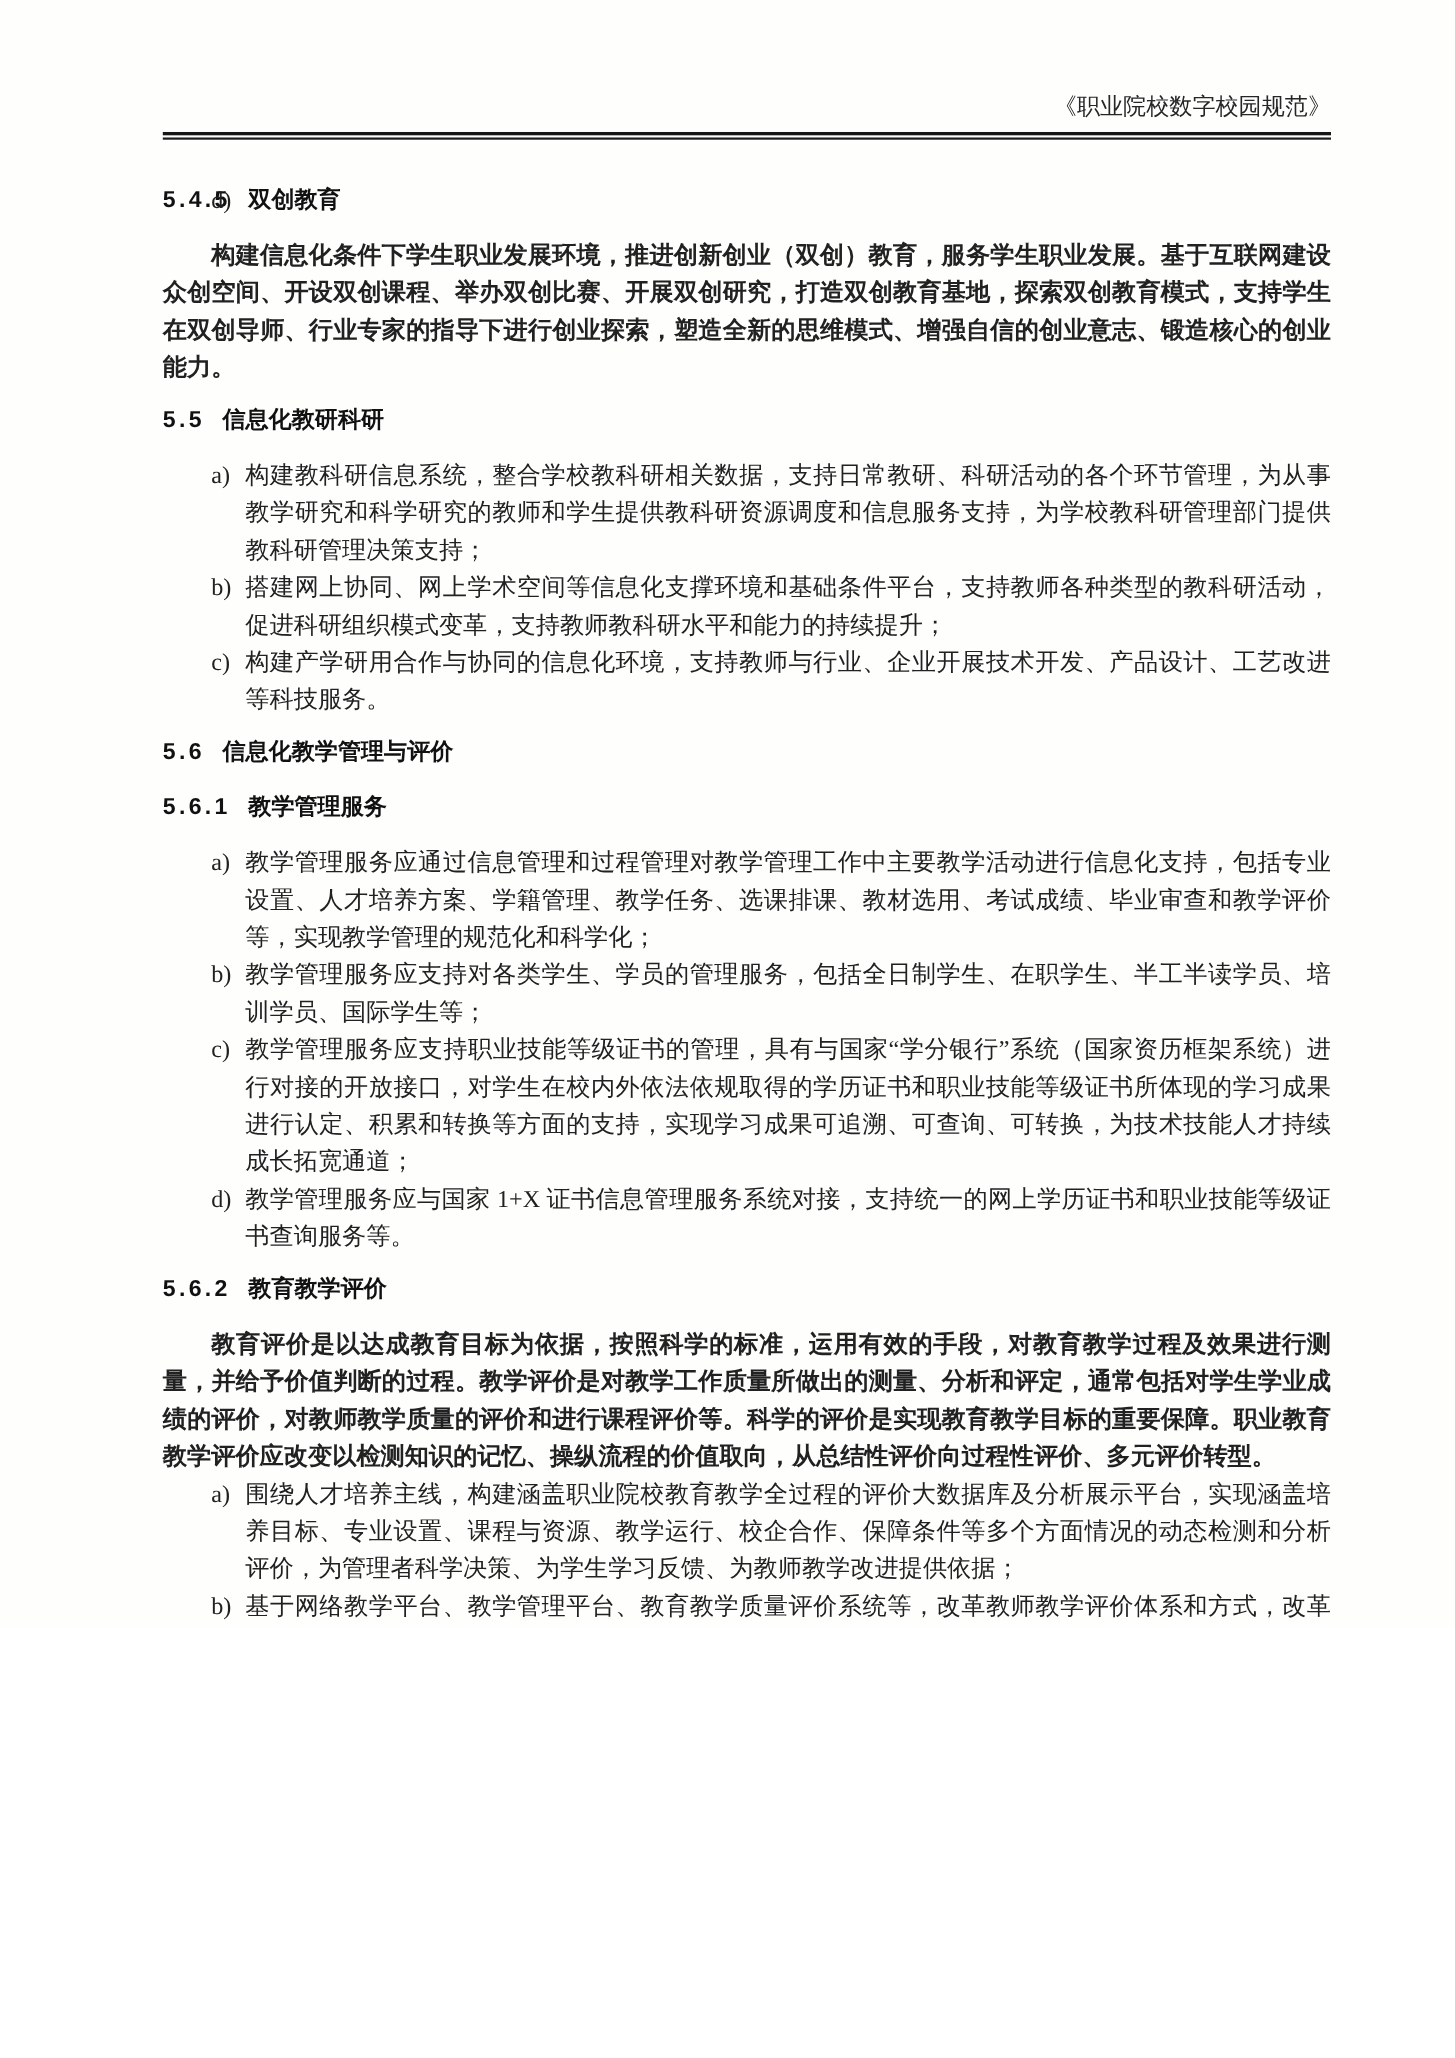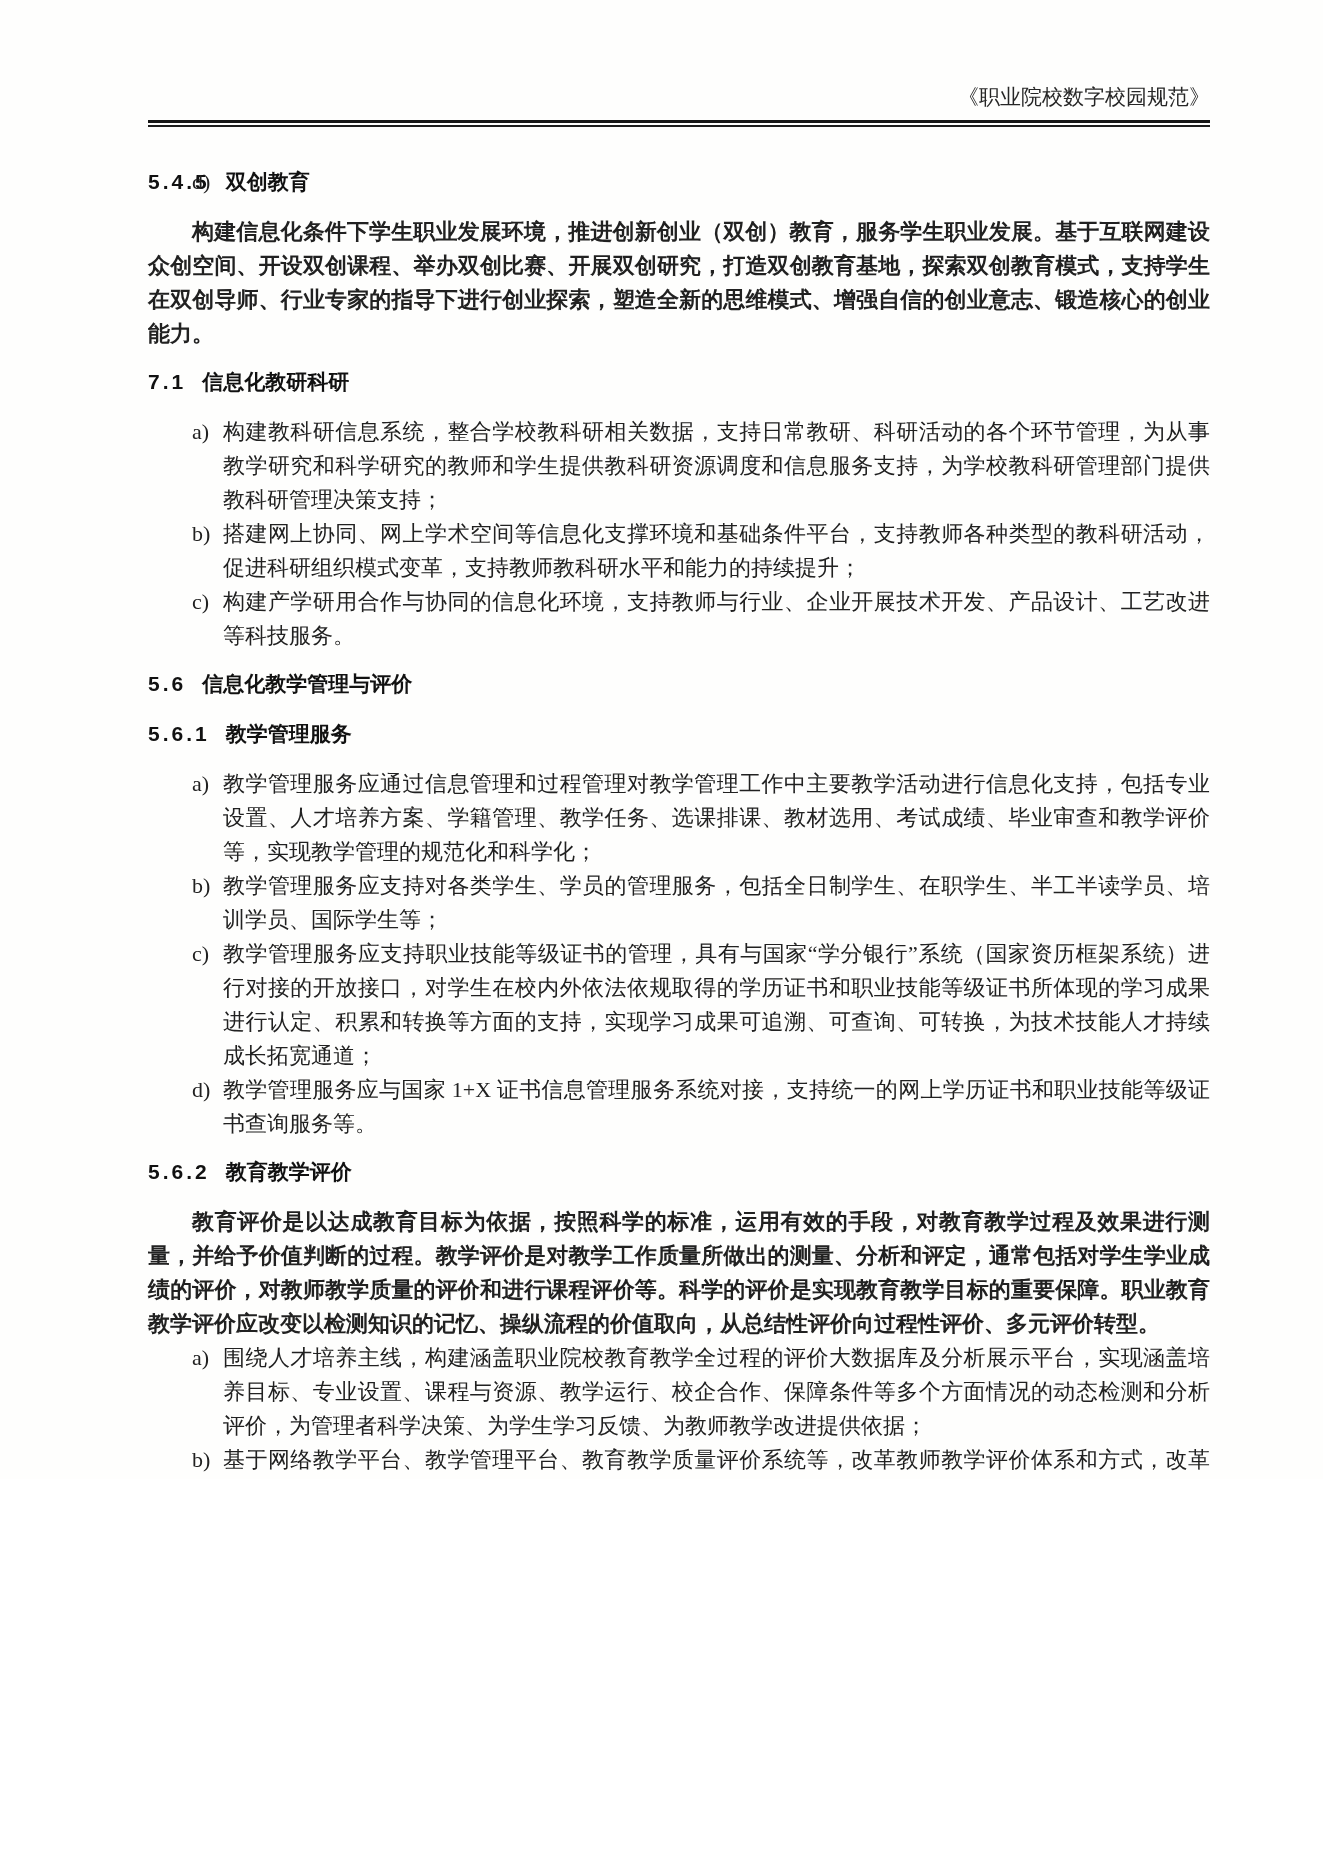--- a/index.html
+++ b/index.html
@@ -94,21 +94,21 @@
 <body>
 
 <div class="page">
   <div class="content">
     <span class="running-header">《职业院校数字校园规范》</span>
     <div class="rule"></div>
     <div class="body-flow">
         <div class="list-item"><span class="marker">d)</span></div>
         <h2 class="heading"><span class="h-num">5.4.5</span><span class="h-title">双创教育</span></h2>
         <p class="para">构建信息化条件下学生职业发展环境，推进创新创业（双创）教育，服务学生职业发展。基于互联网建设众创空间、开设双创课程、举办双创比赛、开展双创研究，打造双创教育基地，探索双创教育模式，支持学生在双创导师、行业专家的指导下进行创业探索，塑造全新的思维模式、增强自信的创业意志、锻造核心的创业能力。</p>
-        <h2 class="heading"><span class="h-num">7.1</span><span class="h-title">信息化教研科研</span></h2>
+        <h2 class="heading"><span class="h-num">5.5</span><span class="h-title">信息化教研科研</span></h2>
         <div class="list-item"><span class="marker">a)</span><span class="item-text">构建教科研信息系统，整合学校教科研相关数据，支持日常教研、科研活动的各个环节管理，为从事教学研究和科学研究的教师和学生提供教科研资源调度和信息服务支持，为学校教科研管理部门提供教科研管理决策支持；</span></div>
         <div class="list-item"><span class="marker">b)</span><span class="item-text">搭建网上协同、网上学术空间等信息化支撑环境和基础条件平台，支持教师各种类型的教科研活动，促进科研组织模式变革，支持教师教科研水平和能力的持续提升；</span></div>
         <div class="list-item"><span class="marker">c)</span><span class="item-text">构建产学研用合作与协同的信息化环境，支持教师与行业、企业开展技术开发、产品设计、工艺改进等科技服务。</span></div>
         <h2 class="heading"><span class="h-num">5.6</span><span class="h-title">信息化教学管理与评价</span></h2>
         <h2 class="heading"><span class="h-num">5.6.1</span><span class="h-title">教学管理服务</span></h2>
         <div class="list-item"><span class="marker">a)</span><span class="item-text">教学管理服务应通过信息管理和过程管理对教学管理工作中主要教学活动进行信息化支持，包括专业设置、人才培养方案、学籍管理、教学任务、选课排课、教材选用、考试成绩、毕业审查和教学评价等，实现教学管理的规范化和科学化；</span></div>
         <div class="list-item"><span class="marker">b)</span><span class="item-text">教学管理服务应支持对各类学生、学员的管理服务，包括全日制学生、在职学生、半工半读学员、培训学员、国际学生等；</span></div>
         <div class="list-item"><span class="marker">c)</span><span class="item-text">教学管理服务应支持职业技能等级证书的管理，具有与国家“学分银行”系统（国家资历框架系统）进行对接的开放接口，对学生在校内外依法依规取得的学历证书和职业技能等级证书所体现的学习成果进行认定、积累和转换等方面的支持，实现学习成果可追溯、可查询、可转换，为技术技能人才持续成长拓宽通道；</span></div>
         <div class="list-item"><span class="marker">d)</span><span class="item-text">教学管理服务应与国家 1+X 证书信息管理服务系统对接，支持统一的网上学历证书和职业技能等级证书查询服务等。</span></div>
         <h2 class="heading"><span class="h-num">5.6.2</span><span class="h-title">教育教学评价</span></h2>

